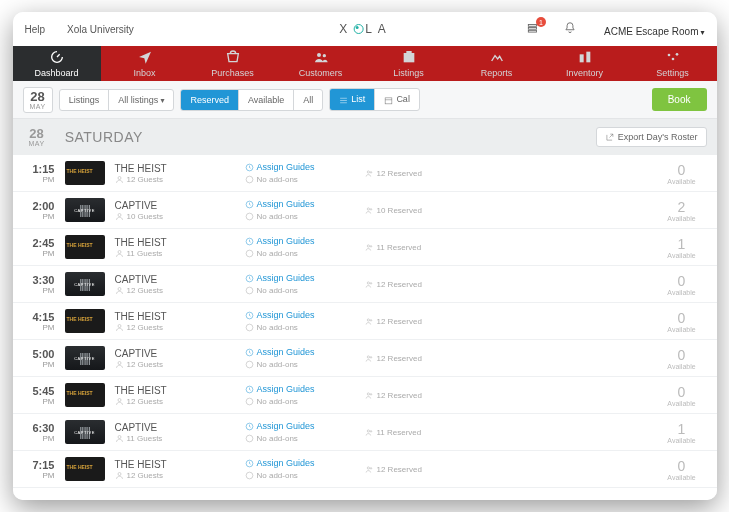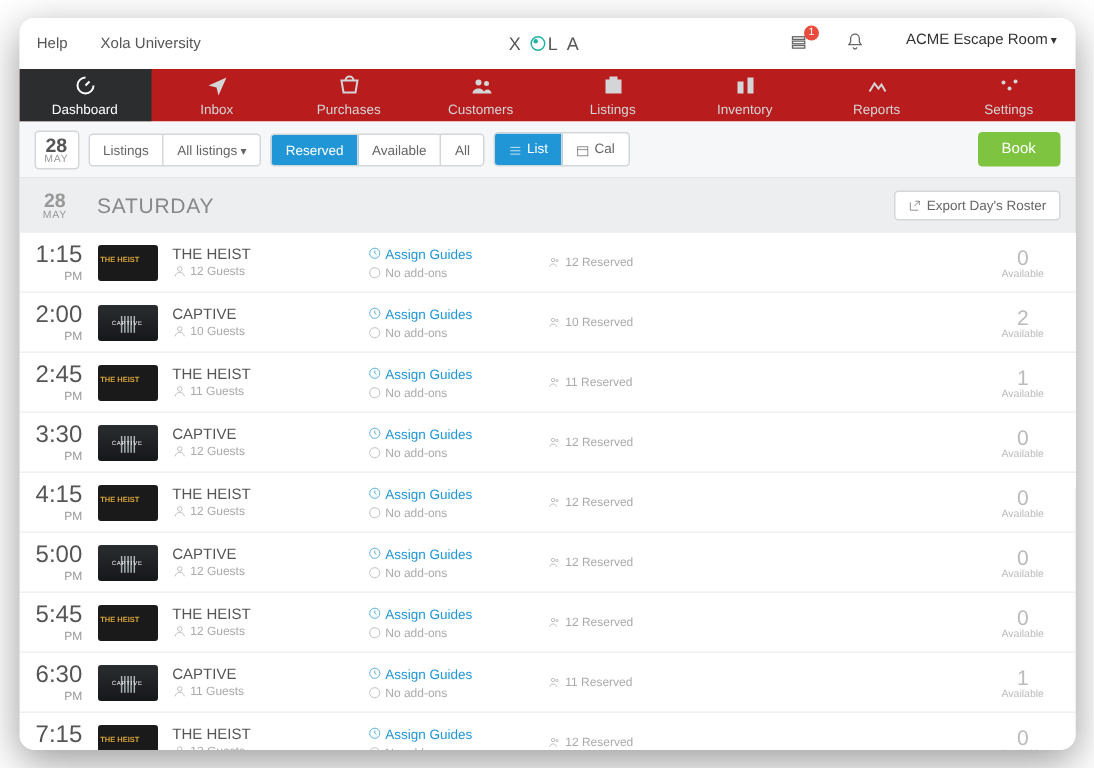--- a/index.html
+++ b/index.html
@@ -4,21 +4,21 @@
 <style>
 *{box-sizing:border-box;margin:0;padding:0;font-family:-apple-system,BlinkMacSystemFont,"Segoe UI",Arial,sans-serif}
 body{background:#fff;display:flex;justify-content:center;align-items:flex-start;padding:12px}
 .app{width:704px;height:488px;border-radius:10px;box-shadow:0 8px 28px rgba(0,0,0,.4);overflow:hidden;display:flex;flex-direction:column;background:#f6f7f8}
 .topbar{height:30px;background:#fff;display:flex;align-items:center;padding:17px 12px;font-size:10px;color:#555;position:relative}
 .topbar .help{margin-right:22px}
 .topbar .uni{margin-right:auto}
 .logo{position:absolute;left:50%;transform:translateX(-50%);letter-spacing:4px;font-size:12px;color:#555;display:flex;align-items:center;gap:2px}
 .logo .o{display:inline-flex;width:10px;height:10px;border:1.5px solid #22b2a6;border-radius:50%;position:relative}
 .logo .o:after{content:"";position:absolute;left:1px;top:1px;width:3px;height:3px;border-radius:50%;background:#22b2a6}
-.right-icons{display:flex;align-items:flex-start;gap:23px}
+.right-icons{display:flex;align-items:flex-end;gap:23px}
 .ic{width:14px;height:14px;stroke:#666;fill:none;stroke-width:1.5}
 .badge{position:relative}
 .badge:after{content:attr(data-count);position:absolute;top:-4px;right:-6px;background:#e74c3c;color:#fff;font-size:7px;border-radius:50%;width:10px;height:10px;display:flex;align-items:center;justify-content:center}
 .company{font-size:10px;color:#333;margin-left:4px}
 .caret{font-size:8px;margin-left:2px}
 .navbar{height:35px;background:#b91c1c;display:flex}
 .nav-item{flex:1;display:flex;flex-direction:column;align-items:center;justify-content:center;color:#d3d5d7;font-size:9px;gap:3px;cursor:pointer}
 .nav-item.active{background:#2b2d2f;color:#fff}
 .nav-ic{width:16px;height:16px;fill:currentColor}
 .filterbar{height:38px;background:#f6f7f8;border-bottom:1px solid #e3e5e7;display:flex;align-items:center;padding:0 10px;gap:6px}
@@ -35,21 +35,21 @@
 .dayhead{height:36px;background:#eceeef;display:flex;align-items:center;padding:0 10px;gap:14px}
 .dayhead .date-pill{background:transparent;border:none}
 .dayhead .date-pill .d{color:#999}
 .dayname{font-size:14px;color:#888;letter-spacing:.5px}
 .export{background:#fff;border:1px solid #d4d7da;border-radius:3px;padding:4px 8px;font-size:9px;color:#666;cursor:pointer;display:flex;align-items:center;gap:4px}
 .rows{flex:1;overflow-y:auto;background:#fff}
 .rows::-webkit-scrollbar{width:8px}
 .rows::-webkit-scrollbar-thumb{background:#c8cbce;border-radius:4px}
 .row{display:flex;align-items:center;padding:6px 10px;border-bottom:1px solid #eef0f2;gap:10px}
 .time{width:32px;text-align:right}
-.time .t{font-size:16px;font-weight:400;color:#555}
+.time .t{font-size:11px;font-weight:700;color:#555}
 .time .ap{font-size:8px;color:#999}
 .thumb{width:40px;height:24px;background:#1a1a1a;border-radius:2px;position:relative;overflow:hidden}
 .thumb.heist:before{content:"THE HEIST";position:absolute;left:2px;top:7px;font-size:5px;color:#d6a23a;font-weight:700}
 .thumb.captive{background:linear-gradient(#2a2d30,#15171a)}
 .thumb.captive:before{content:"|||||";position:absolute;left:50%;top:50%;transform:translate(-50%,-50%);font-size:12px;color:#aab0b5;letter-spacing:-1px}
 .thumb.captive:after{content:"CAPTIVE";position:absolute;left:50%;top:50%;transform:translate(-50%,-50%);font-size:4px;color:#fff;letter-spacing:.5px}
 .info{width:120px}
 .info .name{font-size:10px;color:#555;font-weight:500}
 .info .guests{font-size:8px;color:#aaa;display:flex;align-items:flex-end;gap:3px;margin-top:1px}
 .mid{width:110px}
@@ -121,30 +121,30 @@
       </div>
       <div class="nav-item">
         <svg class="nav-ic" viewBox="0 0 24 24">
           <rect x="4" y="6" width="16" height="14"></rect>
           <rect x="8" y="3" width="8" height="4"></rect>
         </svg>
         <span>Listings</span>
       </div>
       <div class="nav-item">
         <svg class="nav-ic" viewBox="0 0 24 24">
+          <path d="M4 18l5-8 4 5 3-4 4 7" fill="none" stroke="currentColor" stroke-width="2"></path>
+        </svg>
+        <span>Reports</span>
+      </div>
+      <div class="nav-item">
+        <svg class="nav-ic" viewBox="0 0 24 24">
           <rect x="4" y="8" width="6" height="12"></rect>
           <rect x="14" y="4" width="6" height="16"></rect>
         </svg>
         <span>Inventory</span>
-      </div>
-      <div class="nav-item">
-        <svg class="nav-ic" viewBox="0 0 24 24">
-          <path d="M4 18l5-8 4 5 3-4 4 7" fill="none" stroke="currentColor" stroke-width="2"></path>
-        </svg>
-        <span>Reports</span>
       </div>
       <div class="nav-item">
         <svg class="nav-ic" viewBox="0 0 24 24">
           <line x1="6" y1="4" x2="6" y2="20"></line>
           <line x1="12" y1="4" x2="12" y2="20"></line>
           <line x1="18" y1="4" x2="18" y2="20"></line>
           <circle cx="6" cy="9" r="2" fill="currentColor"></circle>
           <circle cx="12" cy="15" r="2" fill="currentColor"></circle>
           <circle cx="18" cy="8" r="2" fill="currentColor"></circle>
         </svg>

